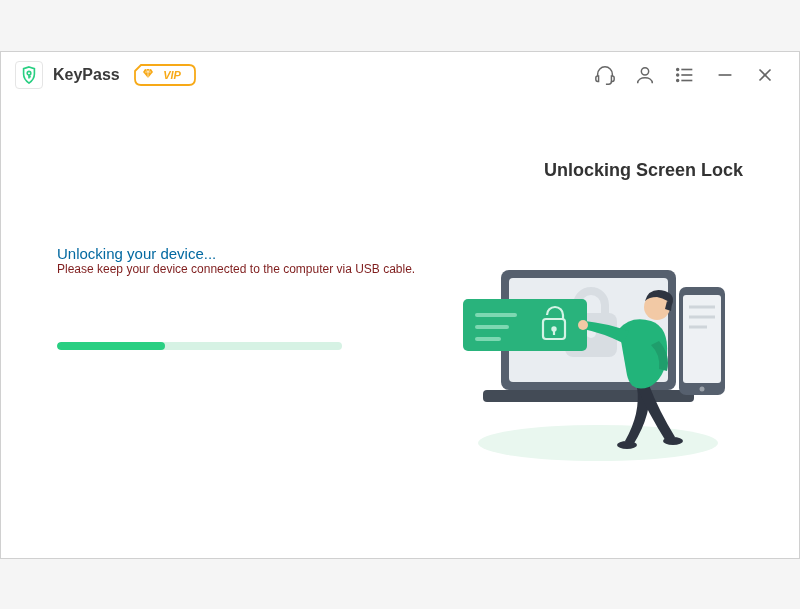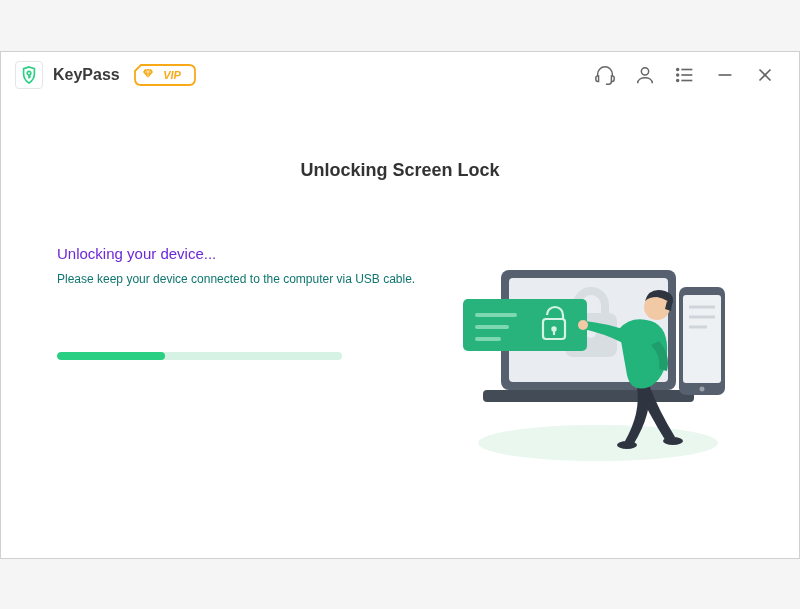--- a/index.html
+++ b/index.html
@@ -67,43 +67,42 @@
       color: #666;
     }
     .titlebar-buttons .tb-btn svg { width: 22px; height: 22px; }
     .main {
       flex: 1;
       display: flex;
       flex-direction: column;
       padding: 60px 56px 40px 56px;
     }
     .page-title {
-      text-align: center;
+      text-align: right;
       font-size: 18px;
       font-weight: 700;
       color: #333;
       margin-bottom: 64px;
     }
     .content-row {
       display: flex;
       align-items: flex-start;
       gap: 20px;
     }
     .left-col {
       flex: 1;
       padding-top: 0;
     }
     .status-heading {
       font-size: 15px;
-      color: #6d28d9;
-      margin-bottom: 10px;
+      color: #0369a1;
     }
     .instruction {
       font-size: 12px;
-      color: #0f766e;
+      color: #7f1d1d;
       margin-bottom: 66px;
     }
     .progress-bar {
       width: 285px;
       height: 8px;
       background: #d6f2e4;
       border-radius: 4px;
       overflow: hidden;
     }
     .progress-fill {

